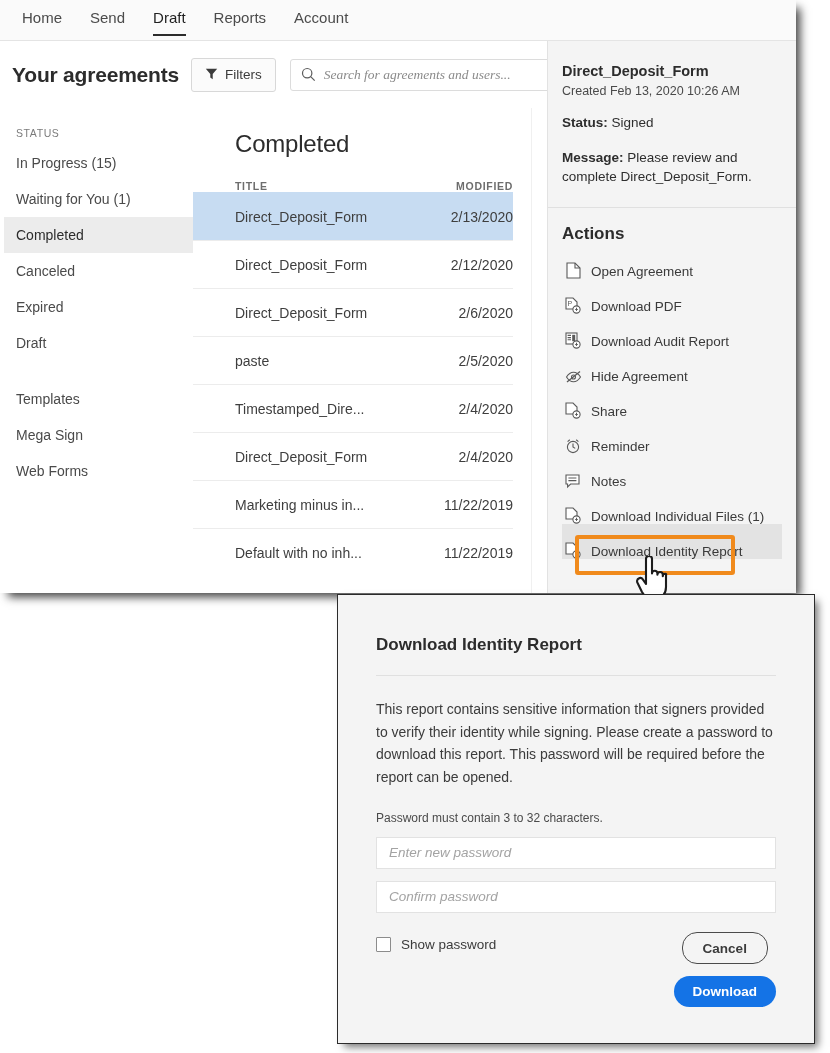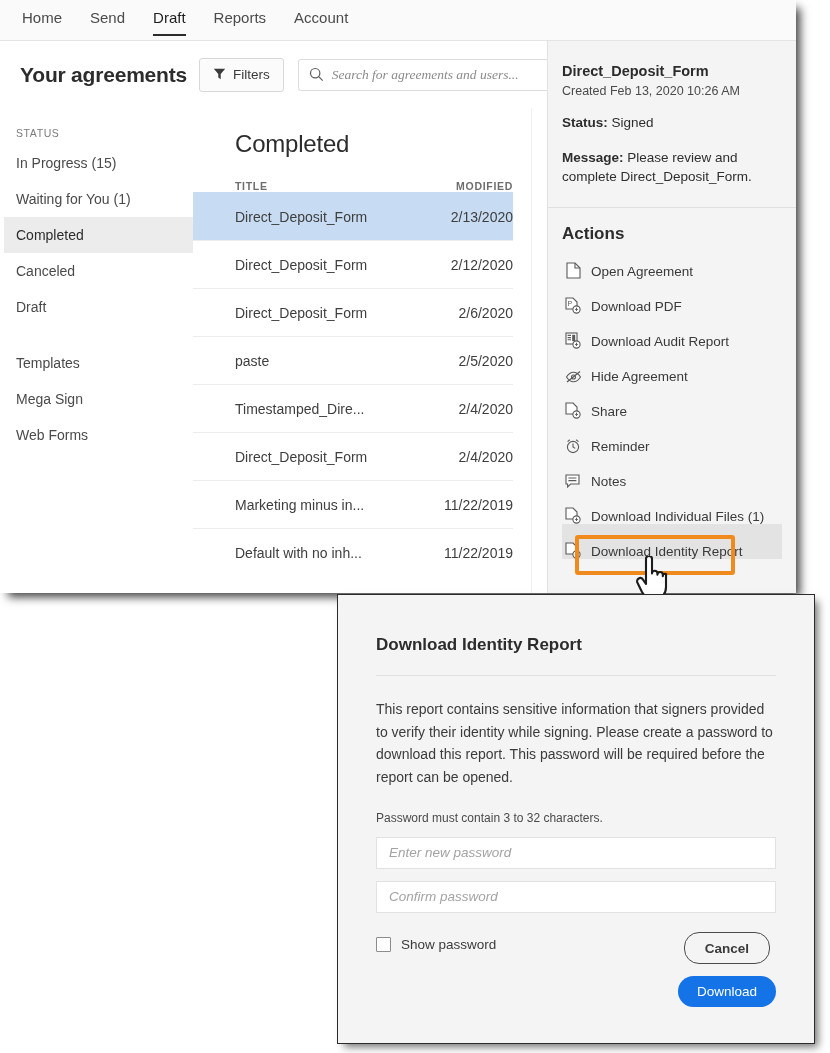--- a/index.html
+++ b/index.html
@@ -35,21 +35,21 @@
     cursor:pointer;white-space:nowrap;
   }
   .nav-tab.active{color:#1f1f1f;}
   .nav-tab.active:after{
     content:"";position:absolute;left:14px;right:14px;bottom:0;
     height:2px;background:#2c2c2c;
   }
 
   
   #page-header{
-    position:absolute;left:8px;top:41px;width:796px;height:67px;
+    position:absolute;left:0;top:41px;width:796px;height:67px;
     background:#ffffff;
     display:flex;align-items:center;
     padding-left:12px;box-sizing:border-box;
   }
   #page-title{
     font-size:21px;font-weight:bold;color:#2c2c2c;
     letter-spacing:-0.2px;white-space:nowrap;
   }
   #filters-button{
     margin-left:12px;
@@ -205,21 +205,21 @@
   }
   #cancel-button{
     height:30px;padding:0 20px;border-radius:15px;
     border:1.4px solid #4b4b4b;background:#f4f4f4;
     font-size:13.5px;font-weight:bold;color:#3b3b3b;cursor:pointer;
     display:flex;align-items:center;
   }
   #download-button{
     height:31px;padding:0 19px;border-radius:16px;
     border:0;background:#1473e6;
-    font-size:13.5px;font-weight:normal;color:#ffffff;cursor:pointer;
+    font-size:13.5px;font-weight:bold;color:#ffffff;cursor:pointer;
     display:flex;align-items:center;
   }
 </style>
 </head>
 <body>
 
 <div id="app-window">
 
   <div id="top-nav">
     <div class="nav-tab"><span>Home</span></div>
@@ -260,20 +260,23 @@
     <div class="side-item">
         <span>Waiting for You (1)</span>
       </div>
     <div class="side-item selected">
         <span>Completed</span>
       </div>
     <div class="side-item">
         <span>Canceled</span>
       </div>
     <div class="side-item">
+        <span>Expired</span>
+      </div>
+    <div class="side-item">
         <span>Draft</span>
       </div>
     <div class="side-gap"></div>
     <div class="side-item">
         <span>Templates</span>
       </div>
     <div class="side-item">
         <span>Mega Sign</span>
       </div>
     <div class="side-item">

